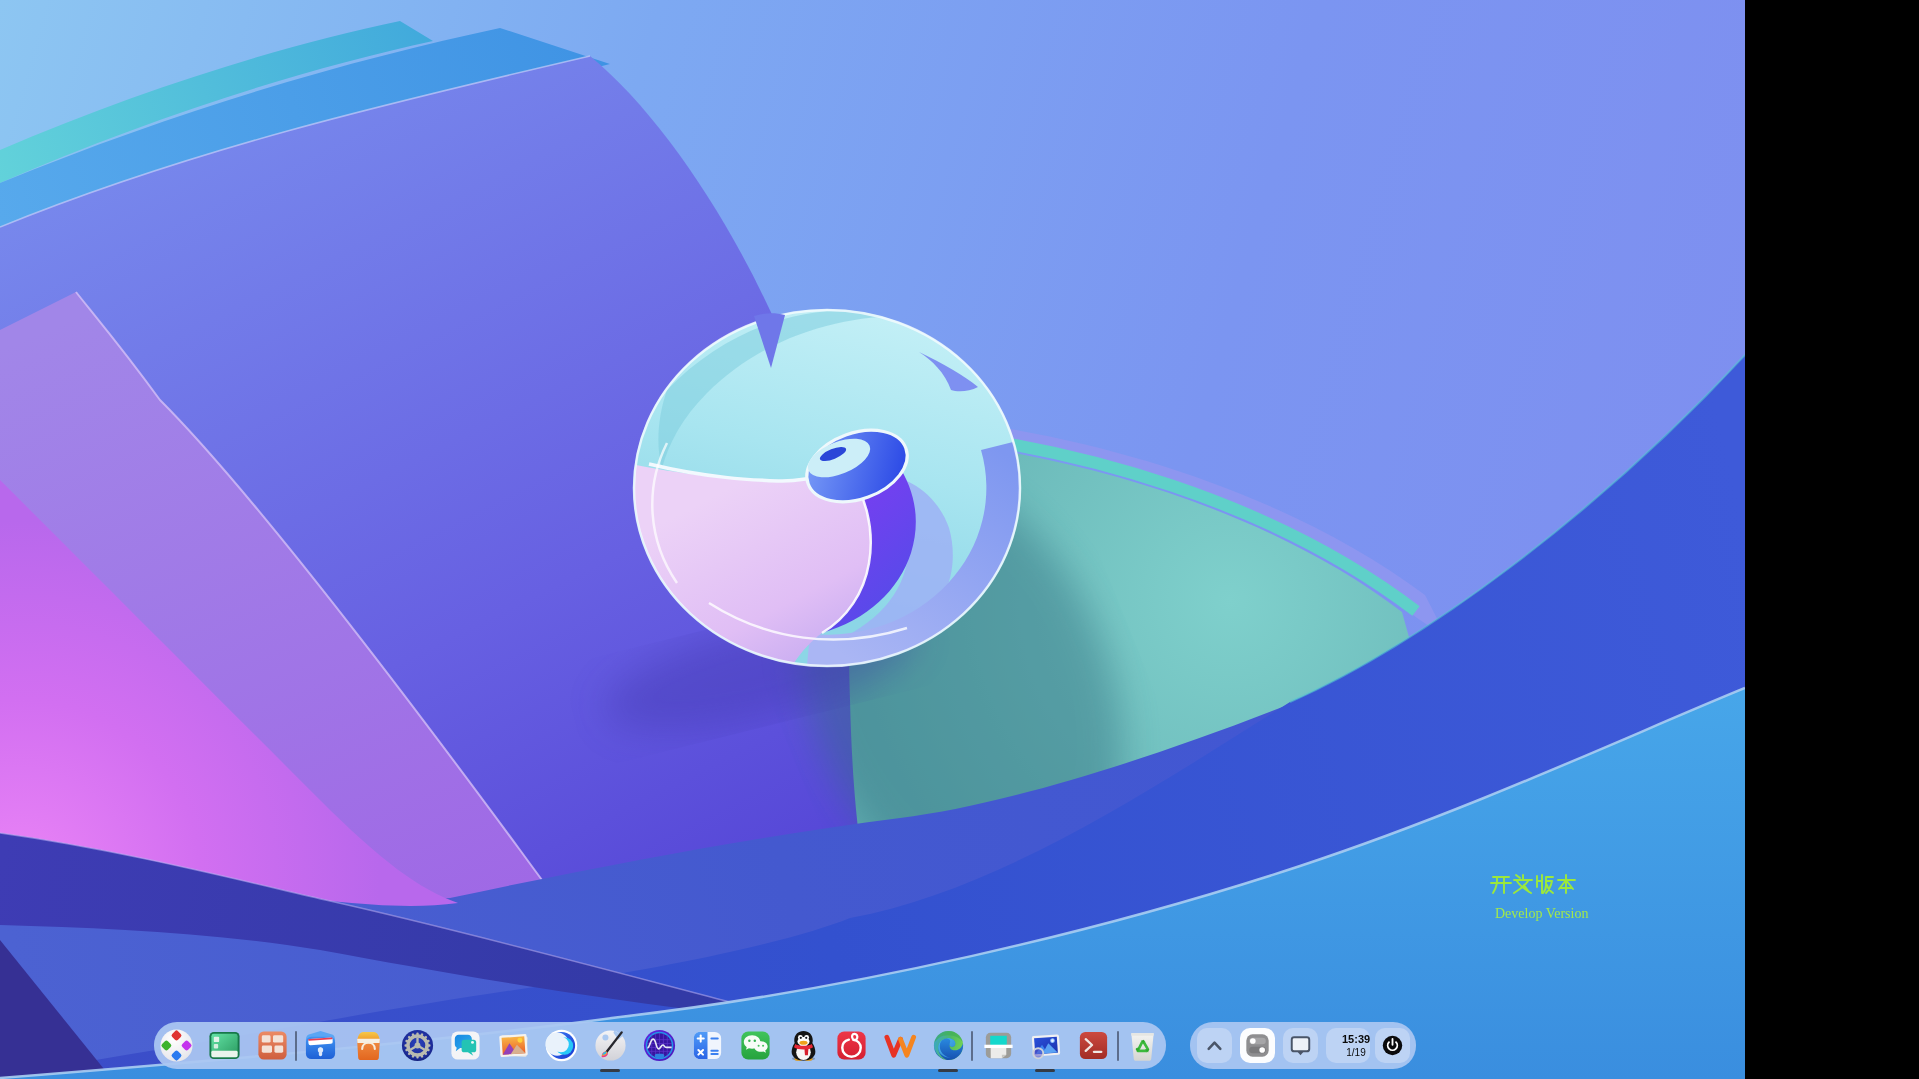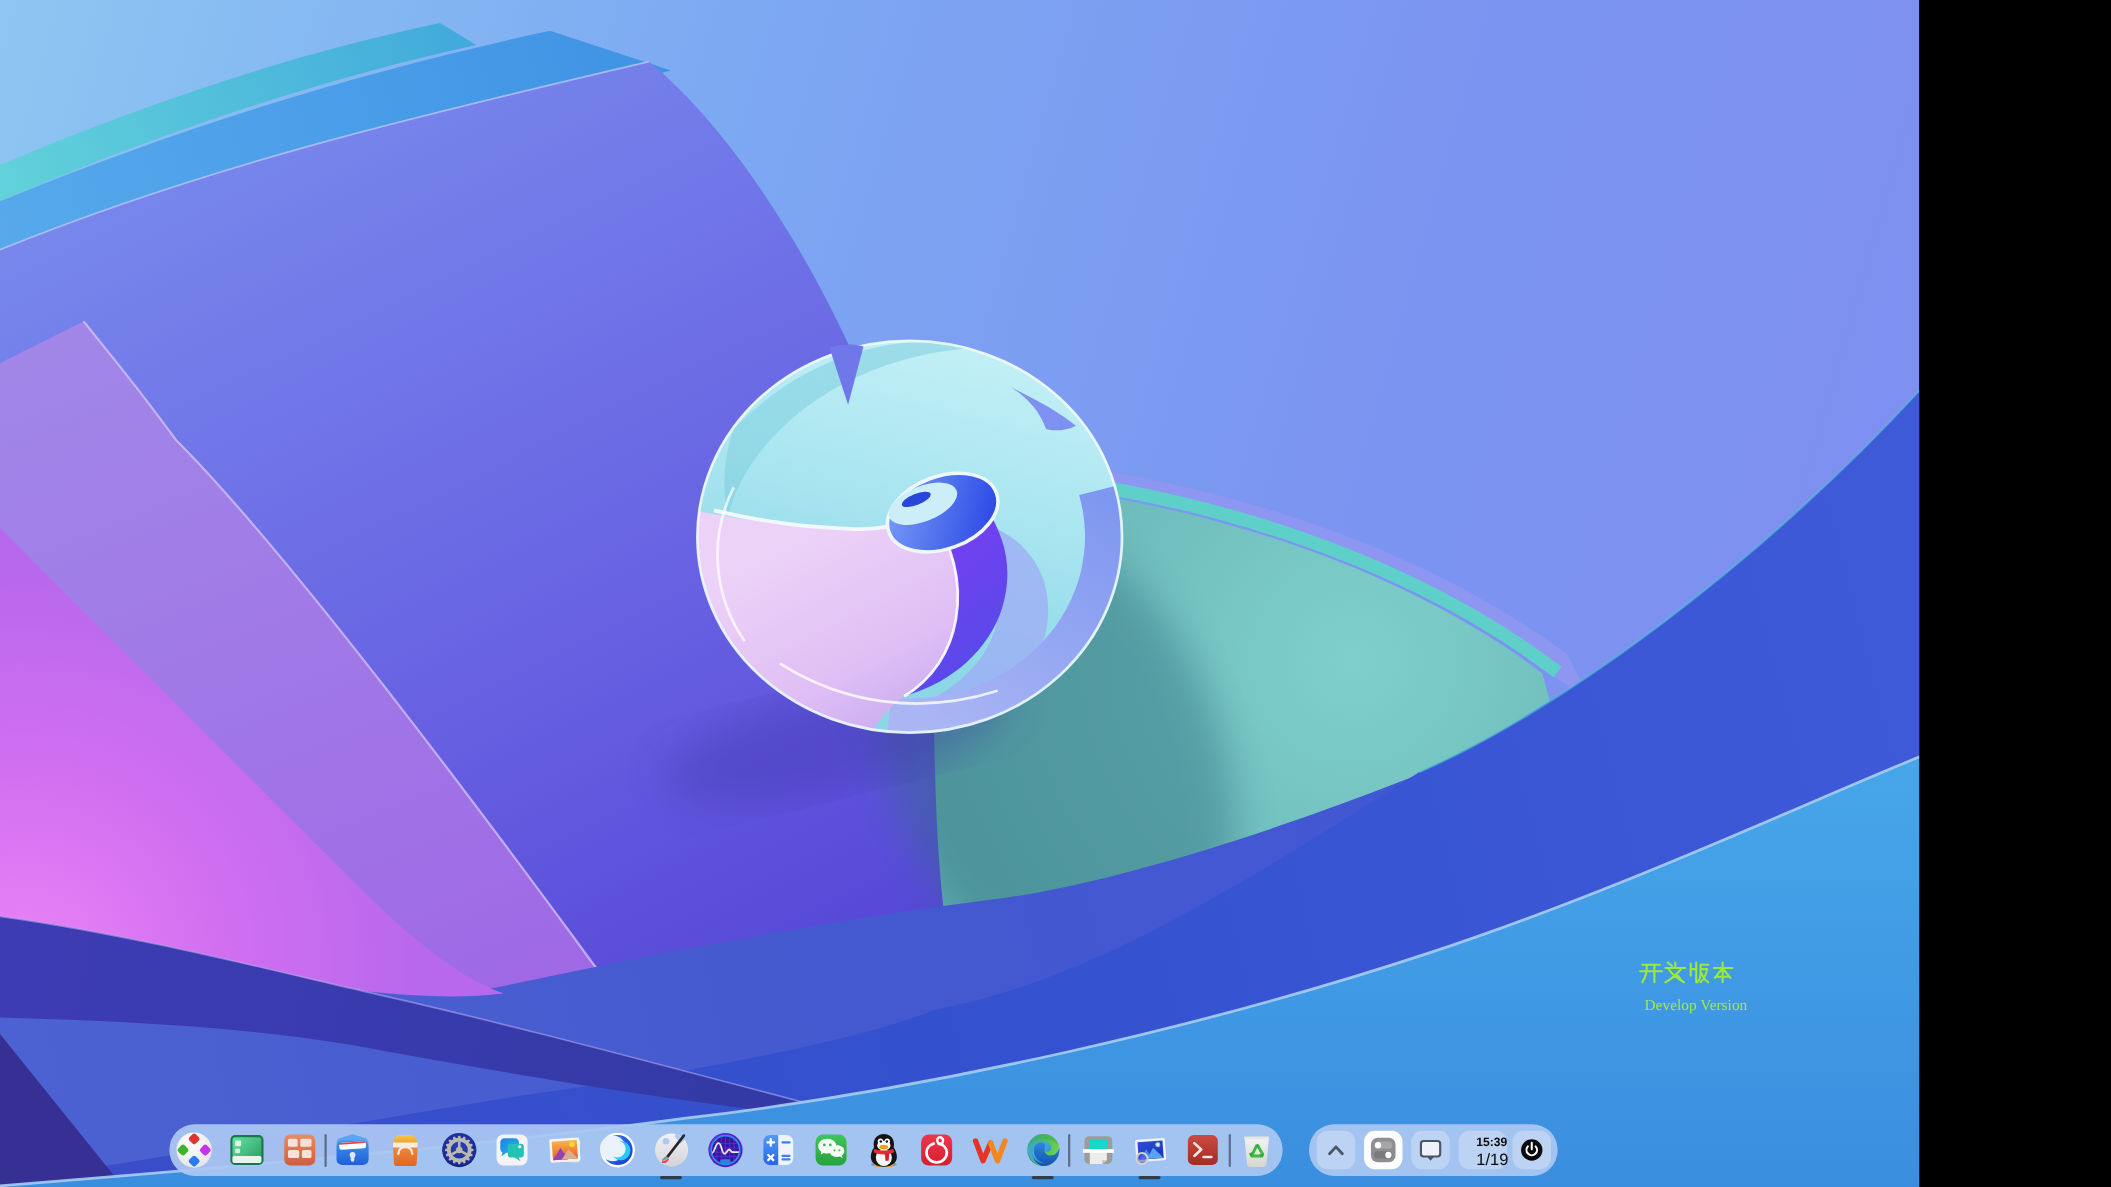--- a/index.html
+++ b/index.html
@@ -508,20 +508,20 @@
         <rect x="6.5" y="6.5" width="23" height="23" rx="6.5" fill="#8e8e90"></rect>
         <rect x="9.5" y="10" width="17" height="6.8" rx="3.4" fill="#a6a6a8"></rect>
         <circle cx="13.2" cy="13.4" r="2.9" fill="#ffffff"></circle>
         <rect x="9.5" y="19.2" width="17" height="6.8" rx="3.4" fill="#7a7a7c"></rect>
         <circle cx="22.8" cy="22.6" r="2.9" fill="#ffffff"></circle>
       </svg></div>
 <div class="tbtn" style="left:1283px;"><svg width="35" height="35" viewBox="0 0 36 36">
         <rect x="9" y="9.5" width="18" height="14.5" rx="2.5" fill="#eef2f8" stroke="#4a5568" stroke-width="2"></rect>
         <path d="M14.5,24 L18,28 L21.5,24 Z" fill="#4a5568"></path>
       </svg></div>
-<div class="tbtn" style="left:1326px;width:44px;color:#0a0a0a;font-size:11px;font-weight:700;text-align:center;line-height:1.22;padding-top:5px;box-sizing:border-box;padding-left:16px;">15:39<br><span style="font-weight:400;font-size:15px;">1/19</span></div>
+<div class="tbtn" style="left:1326px;width:44px;color:#0a0a0a;font-size:11px;font-weight:700;text-align:center;line-height:1.22;padding-top:5px;box-sizing:border-box;padding-left:16px;">15:39<br><span style="font-weight:400;font-size:10px;">1/19</span></div>
 <div class="tbtn" style="left:1375px;"><svg width="35" height="35" viewBox="0 0 36 36">
         <circle cx="18" cy="18" r="10" fill="#0a0a0c"></circle>
         <path d="M14.4,14.6 A4.9,4.9 0 1 0 21.6,14.6" stroke="#ffffff" stroke-width="1.9" fill="none" stroke-linecap="round"></path>
         <line x1="18" y1="11.3" x2="18" y2="17.2" stroke="#ffffff" stroke-width="1.9" stroke-linecap="round"></line>
       </svg></div>
 </div>
 <div style="position:absolute;left:1745px;top:0;width:174px;height:1079px;background:#000;"></div>
 
 </body></html>

